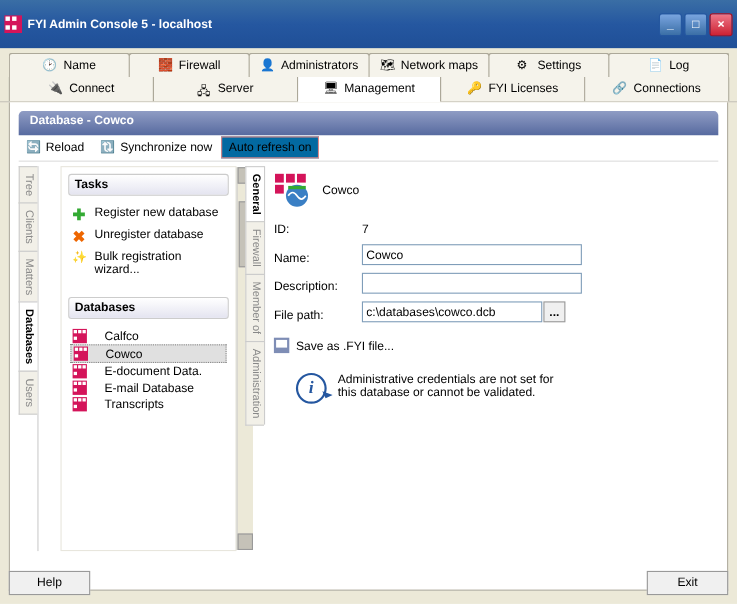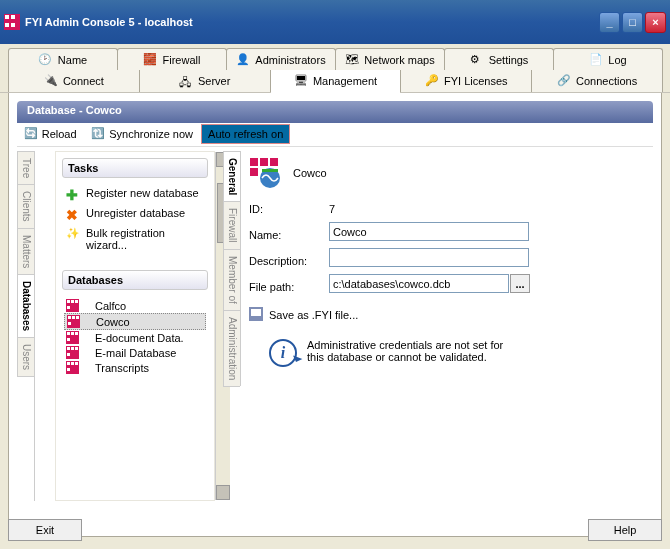--- a/index.html
+++ b/index.html
@@ -54,21 +54,21 @@
   
   .det-head { display:flex; align-items:center; gap:12px; margin-bottom:14px;}
   .det-icon { width:32px;height:32px; }
   .det-icon svg{width:100%;height:100%;}
   .det-title{font-size:11px;}
   
   .form-row{display:flex;align-items:flex-end;margin-bottom:7px;}
   .form-row label{width:80px;}
   .form-row .val{flex:1;}
   .form-row input[type=text]{width:200px;height:19px;border:1px solid #7f9db9;padding:1px 3px;font-size:11px;}
-  .form-row .fp input{width:180px;}
+  .form-row .fp input{width:164px;}
   .form-row .browse{width:20px;height:19px;border:1px solid #999;background:#f0f0f0;margin-left:1px;cursor:pointer;font-weight:bold;display:inline-flex;align-items:center;justify-content:center;}
   .radio{margin-right:4px;}
   
   .action-link{display:flex;align-items:flex-end;gap:6px;margin:14px 0;cursor:pointer;color:#000;}
   .floppy{width:14px;height:14px;background:#7e8db5;position:relative;}
   .floppy::before{content:"";position:absolute;inset:2px 2px 5px 2px;background:#fff;}
   
   .info-box{display:flex;gap:10px;padding:4px 0 0 20px;}
   .info-icon{width:28px;height:28px;border-radius:50%;border:2px solid #2557a0;display:flex;align-items:center;justify-content:center;color:#2557a0;font-weight:bold;font-style:italic;font-family:serif;font-size:16px;position:relative;}
   .info-icon::after{content:"";position:absolute;right:-6px;bottom:-2px;width:0;height:0;border:5px solid transparent;border-top-color:#2557a0;transform:rotate(20deg);}
@@ -291,15 +291,15 @@
         <div class="info-box">
           <div class="info-icon">i</div>
           <div class="info-text">Administrative credentials are not set for this database or cannot be validated.</div>
         </div>
       </div>
     </div>
   </div>
 </div>
 
 <div class="btm-bar">
+  <button class="btn">Help</button>
   <button class="btn">Exit</button>
-  <button class="btn">Help</button>
 </div>
 
 </body></html>

